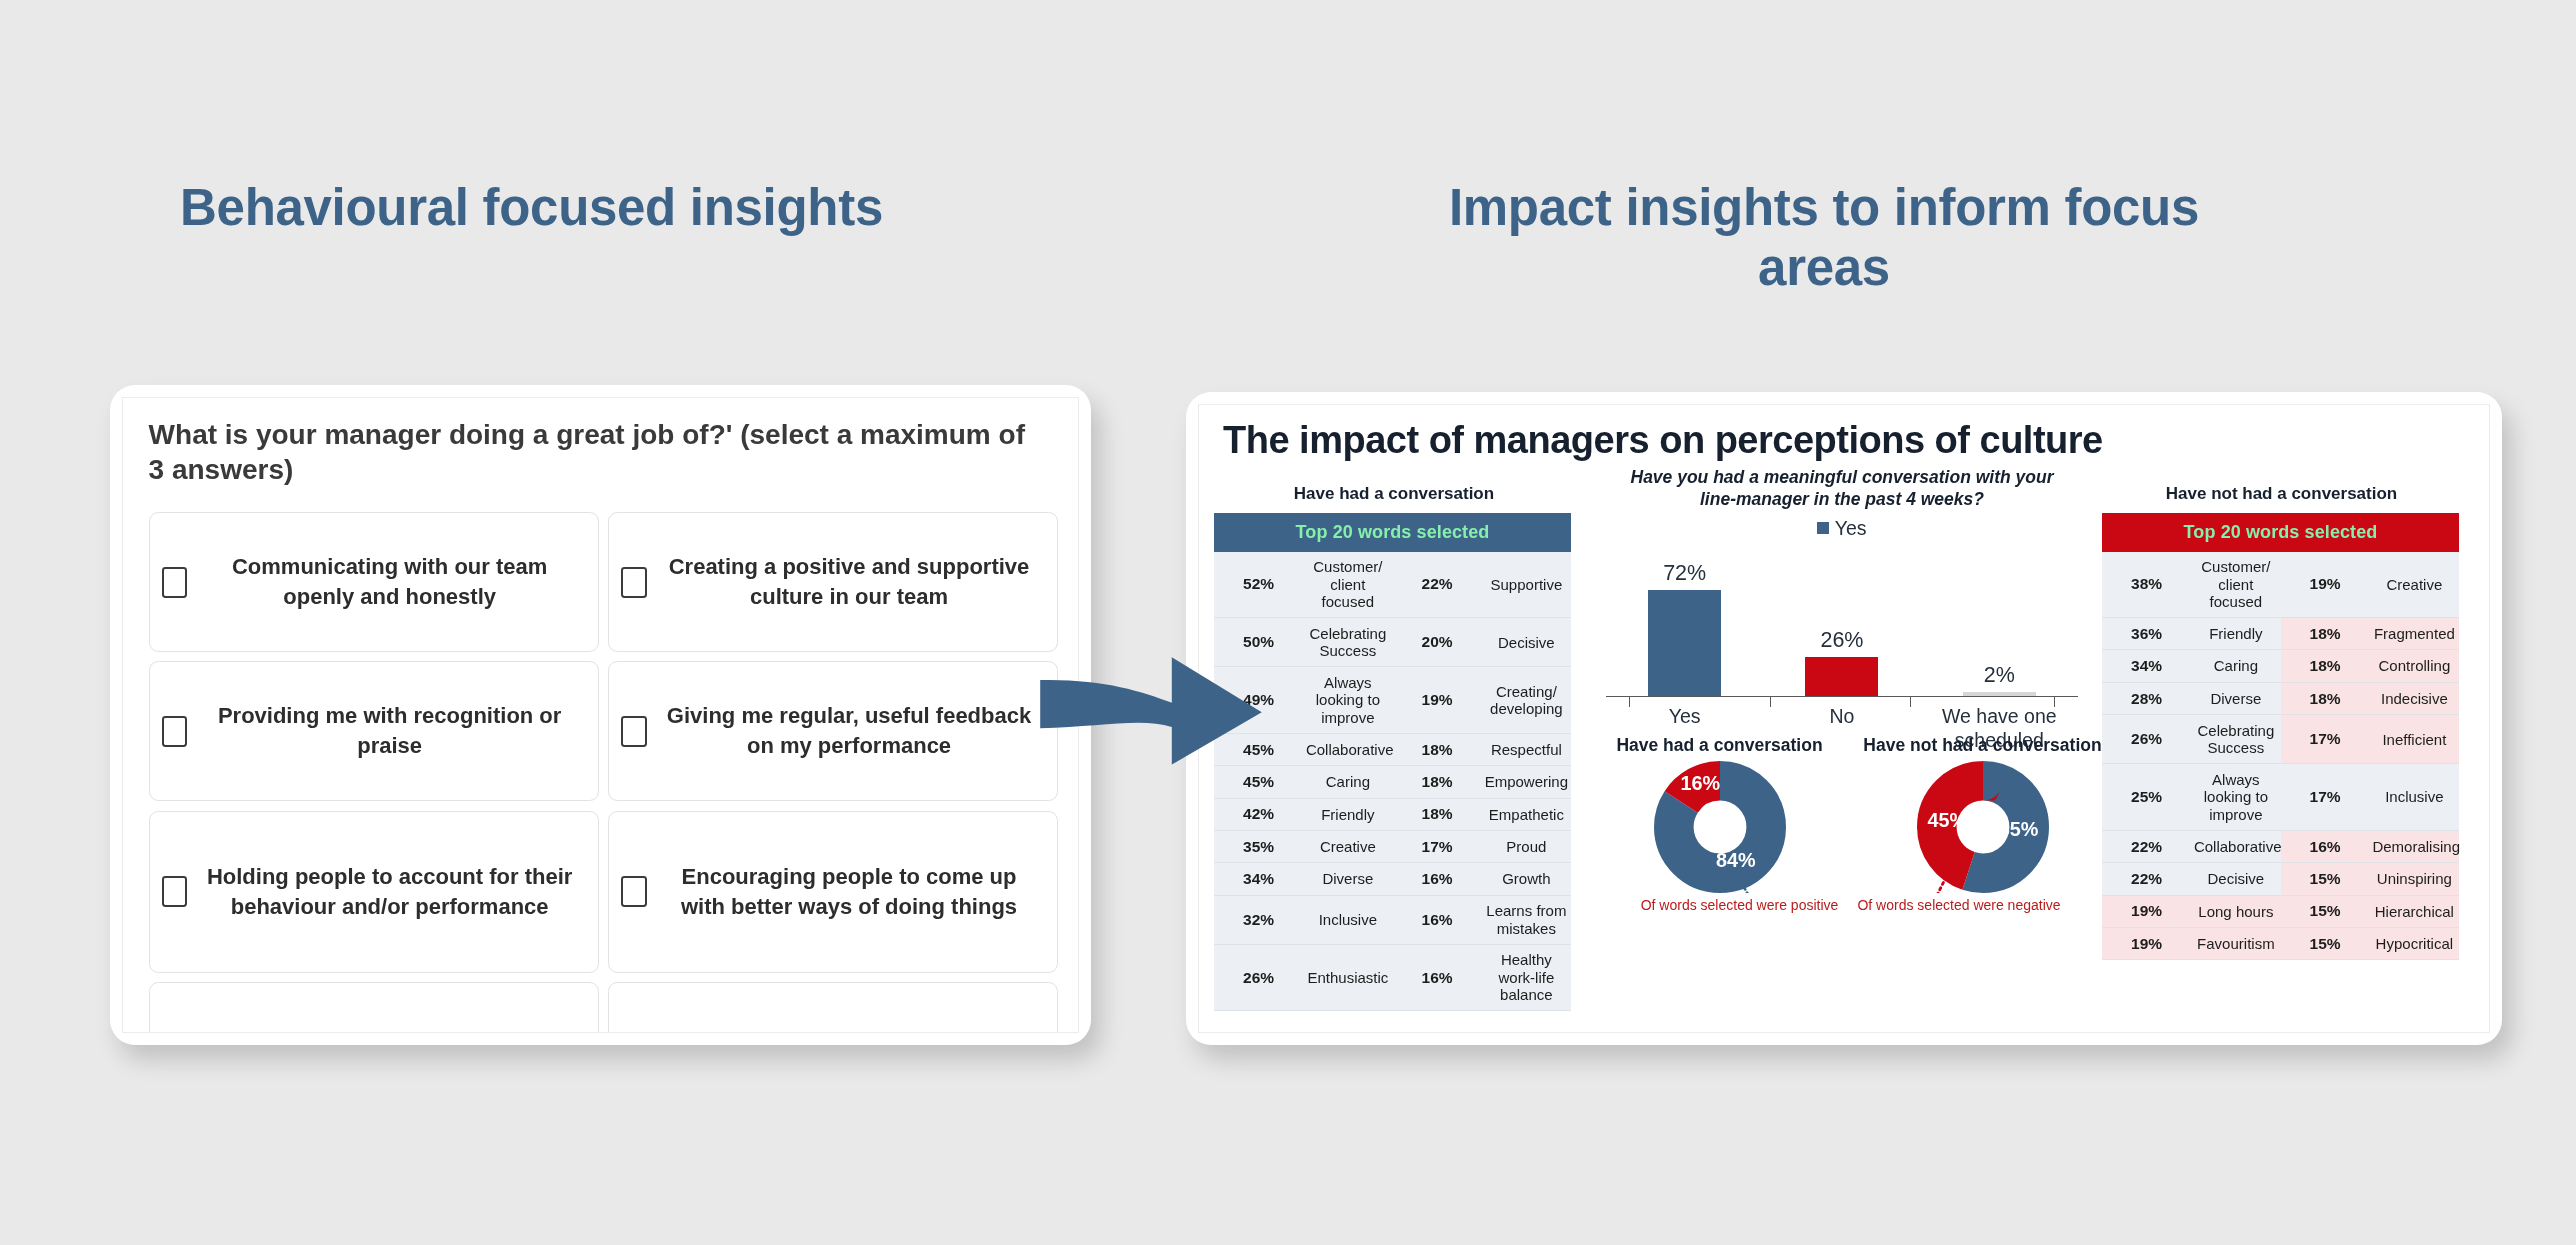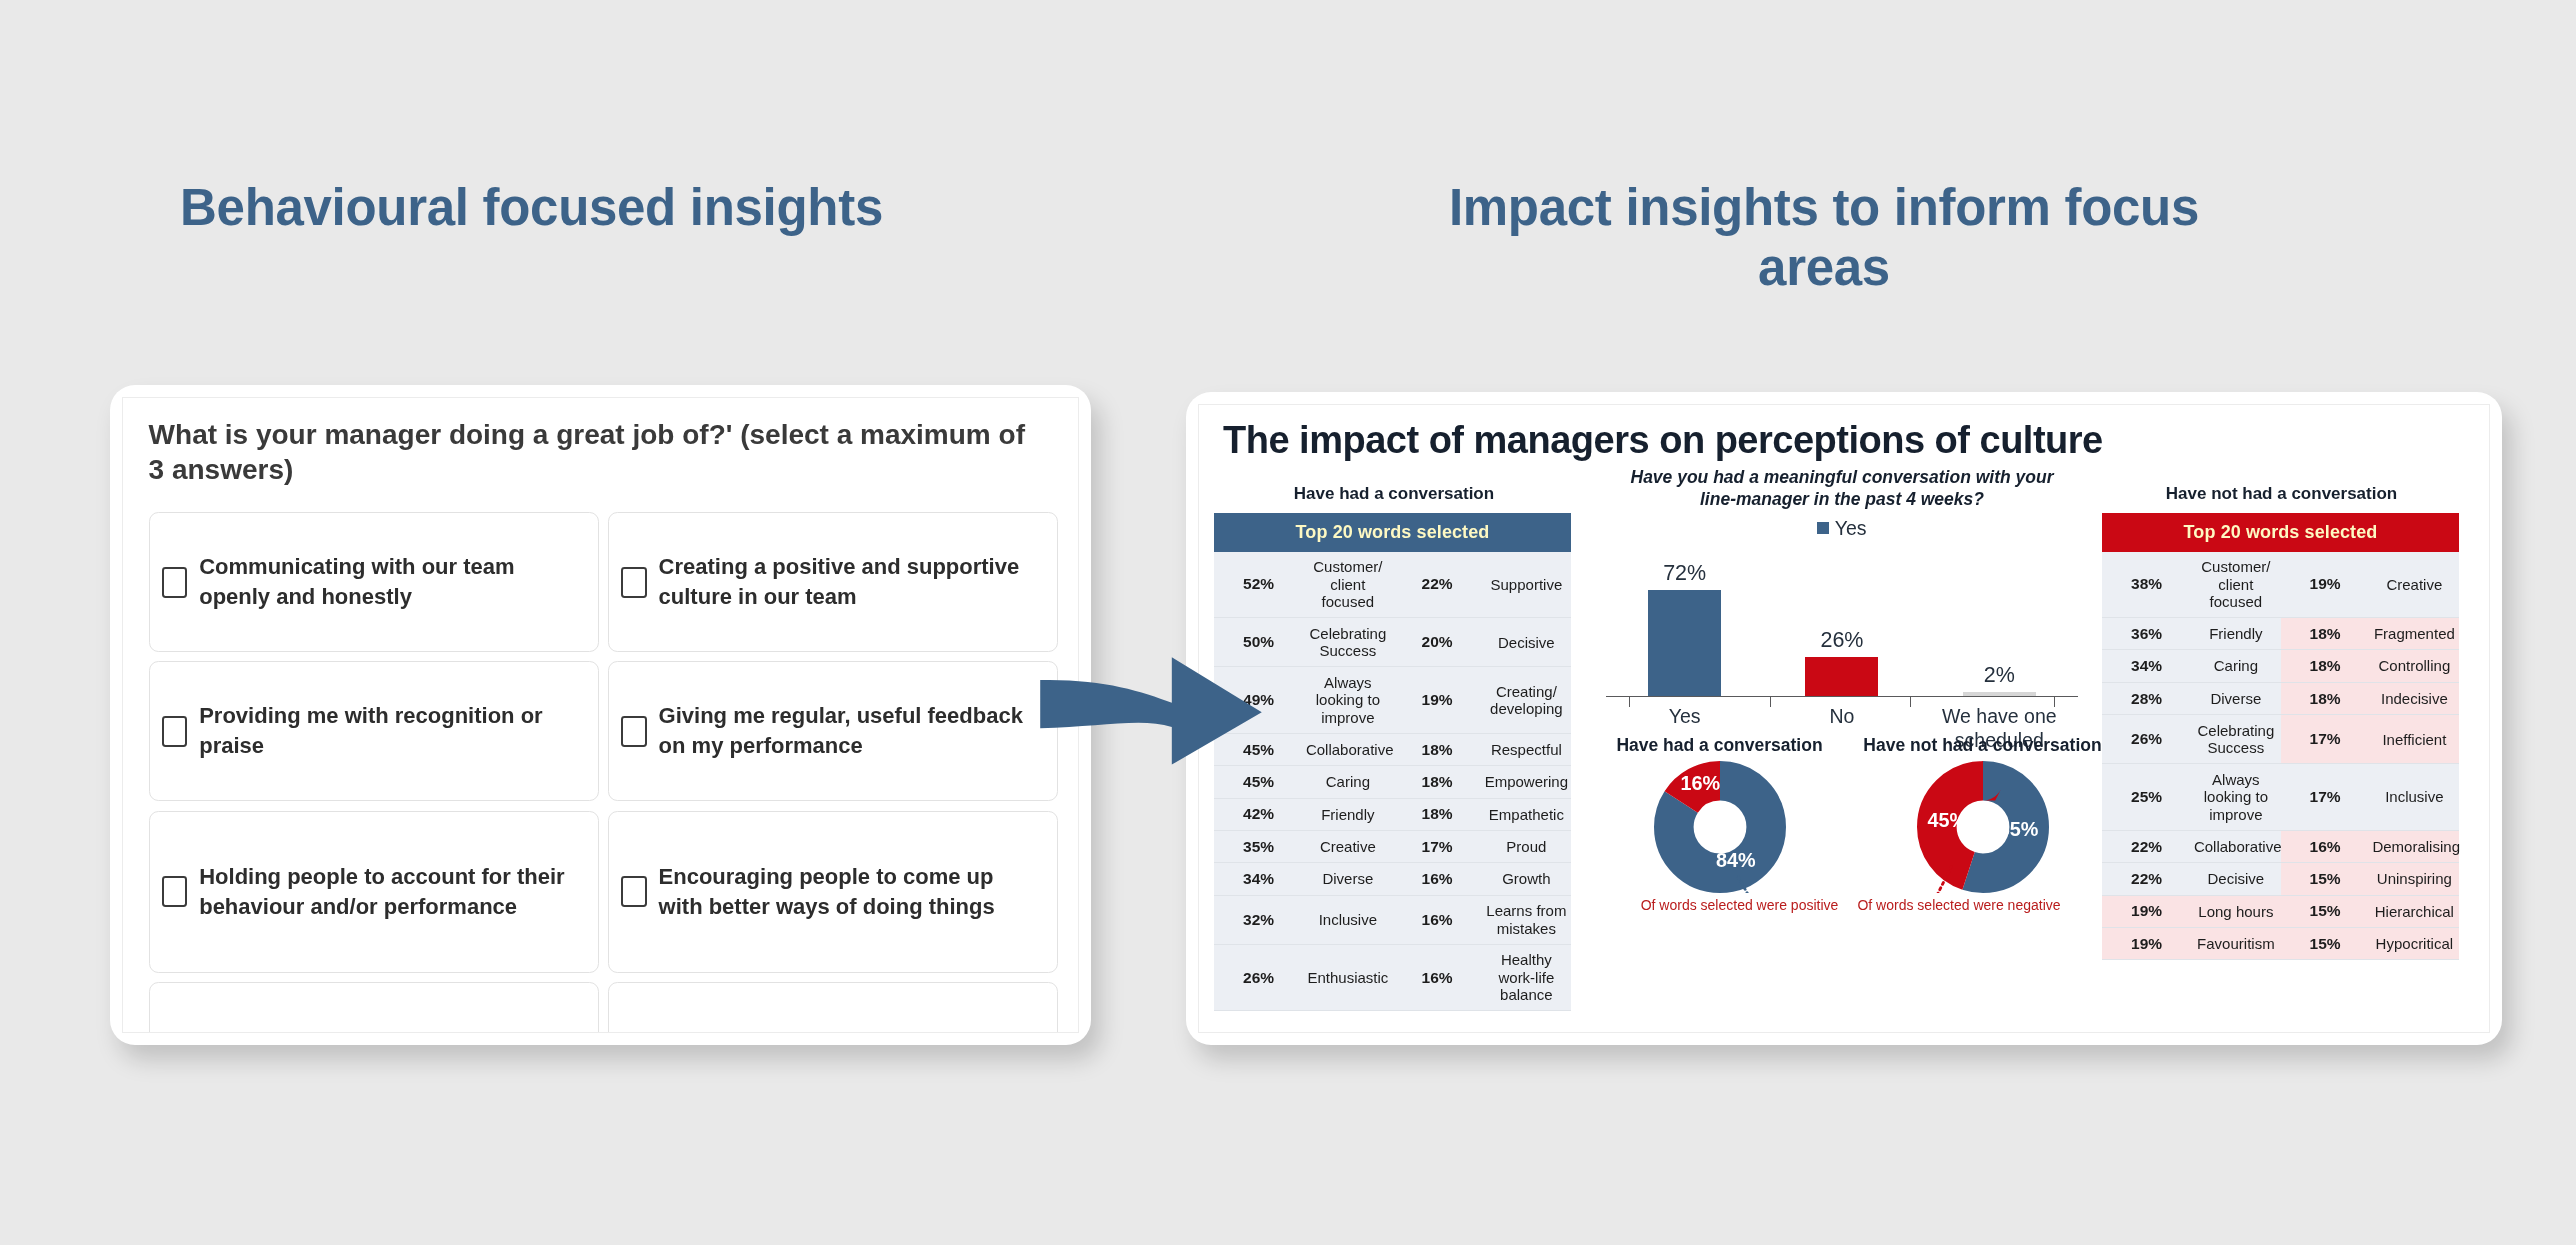--- a/index.html
+++ b/index.html
@@ -57,20 +57,21 @@
   }
 
   .options-grid {
     position: absolute;
     left: 25.6px;
     top: 114px;
     width: 909px;
     display: grid;
     grid-template-columns: 450px 450px;
     gap: 9.4px 9.4px;
+    text-align: center;
   }
 
   .option-box {
     border: 1.3px solid #e2e2e2;
     border-radius: 9.4px;
     background: #fff;
     height: 140px;
     display: flex;
     align-items: center;
     padding: 0 17.5px 0 12px;
@@ -130,21 +131,21 @@
     width: 357px;
     border-collapse: collapse;
     table-layout: fixed;
   }
   #table-positive { left: 15px;   top: 108px; }
   #table-negative { left: 903px; top: 108px; }
 
   .word-table th {
     font-size: 18px;
     font-weight: bold;
-    color: #fef9c3;
+    color: #86efac;
     padding: 8.8px 0;
     text-align: center;
     letter-spacing: 0.1px;
   }
   #table-positive th { background: #3d6389; }
   #table-negative th { background: #ca0814; }
 
   .word-table td {
     font-size: 15px;
     color: #1d1d1d;

